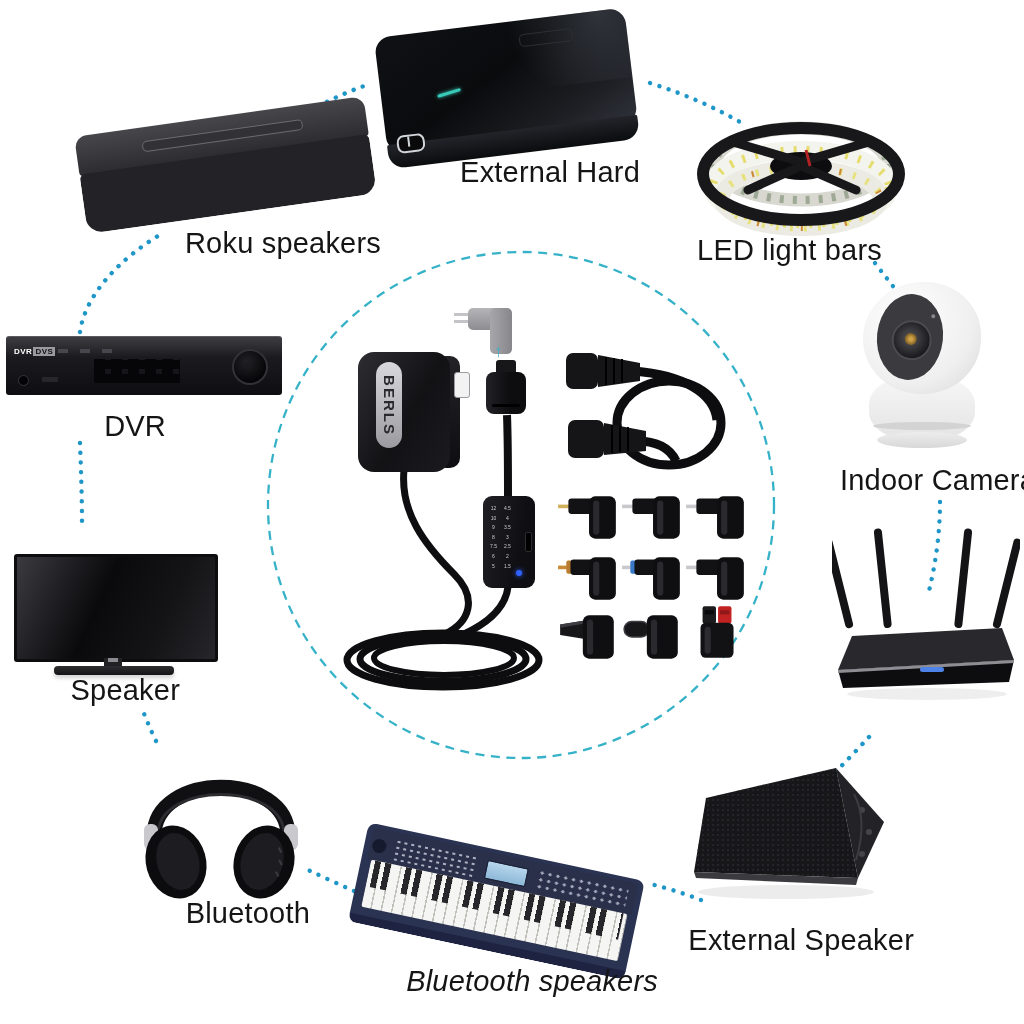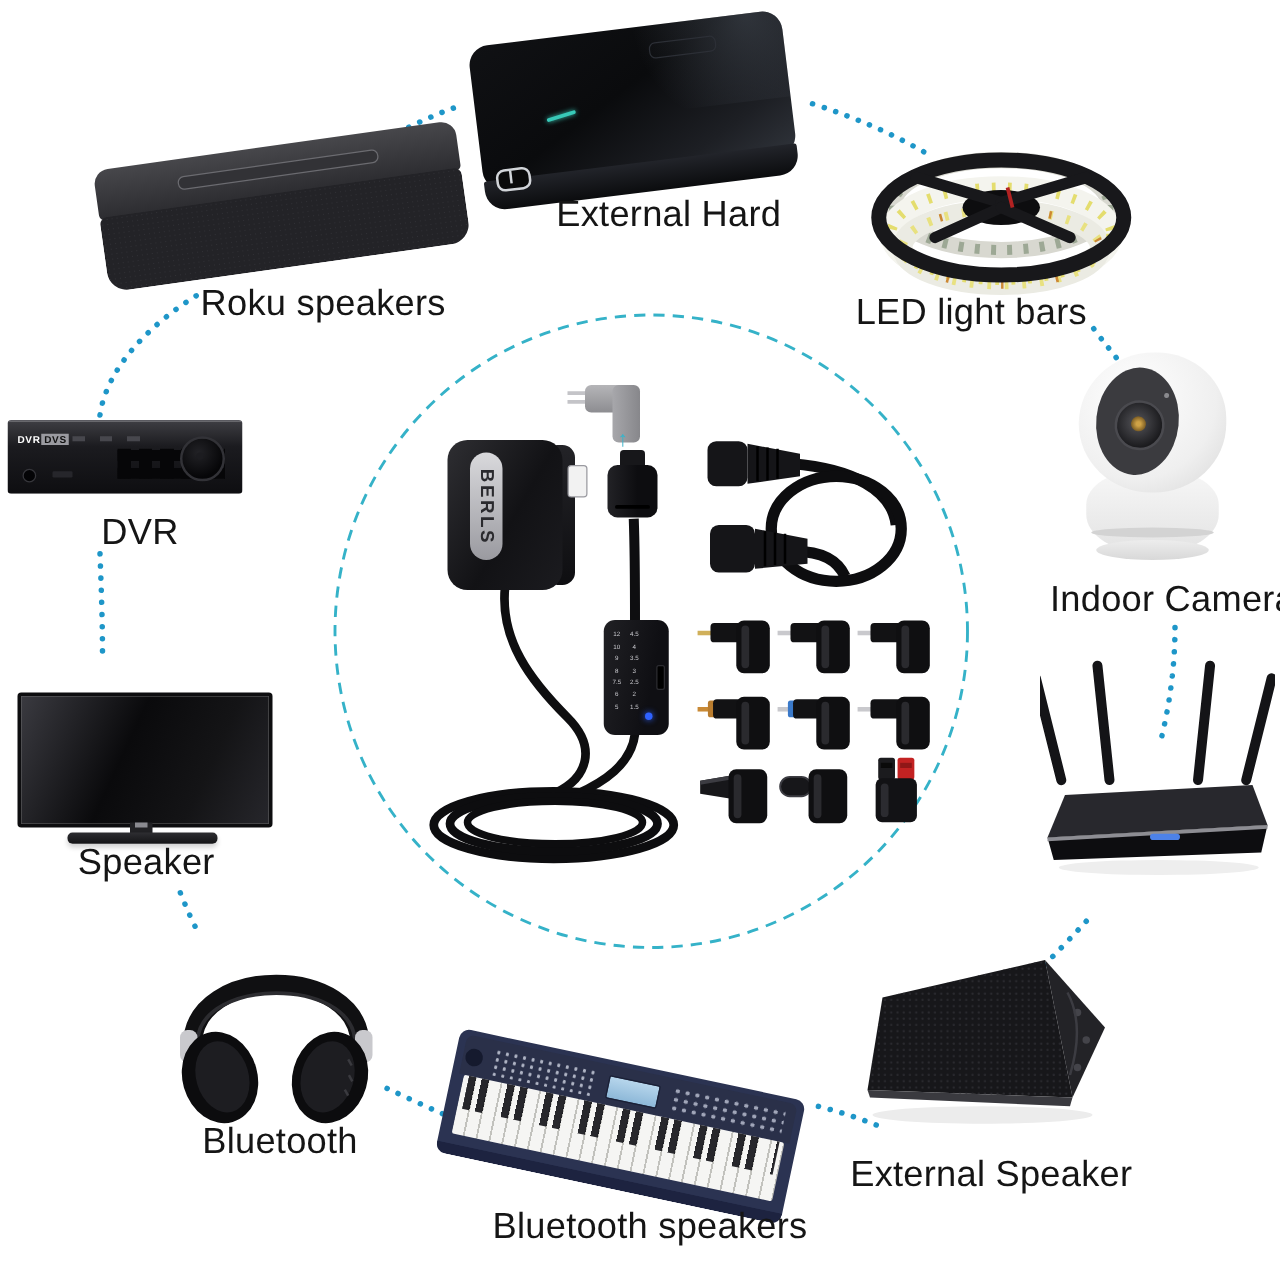--- a/index.html
+++ b/index.html
@@ -1,20 +1,20 @@
 <!DOCTYPE html>
 <html><head>
 <meta charset="utf-8">
 <style>
   html,body{margin:0;padding:0;background:#fff;}
   #canvas{position:relative;width:1024px;height:1024px;background:#fff;overflow:hidden;
           font-family:"Liberation Sans",sans-serif;}
   svg{display:block;}
   .abs{position:absolute;}
-  .device-label{position:absolute;font-size:29px;color:#151515;text-align:center;
+  .device-label{position:absolute;font-size:29px;color:#151515;text-align:right;
                 letter-spacing:0.2px;white-space:nowrap;}
 
   
   #lines{position:absolute;left:0;top:0;width:1024px;height:1024px;pointer-events:none;}
 
   
   .soundbar{left:80px;top:116px;width:292px;height:104px;transform:rotate(-8deg);}
   .soundbar .topface{position:absolute;left:0;top:0;width:100%;height:40px;border-radius:12px 12px 4px 4px;
      background:linear-gradient(#47474b,#2c2c30);}
   .soundbar .slot{position:absolute;left:66px;top:14px;width:160px;height:9px;border-radius:5px;
@@ -35,21 +35,21 @@
   .hdd .edge{position:absolute;left:6px;top:112px;width:252px;height:24px;border-radius:2px 2px 16px 16px;
      background:linear-gradient(#22242a,#0b0c0e);}
   .hdd .port{position:absolute;left:16px;top:104px;width:24px;height:14px;border-radius:7px;
      border:2px solid #d2d5d9;background:#0a0a0a;}
   .hdd .port::after{content:"";position:absolute;left:9px;top:0;width:2px;height:10px;background:#d2d5d9;}
 
   
   .ledreel{left:688px;top:112px;width:226px;height:142px;}
 
   
-  .dvr{left:6px;top:336px;width:188px;height:58px;border-radius:3px;
+  .dvr{left:6px;top:336px;width:276px;height:58px;border-radius:3px;
      background:linear-gradient(#3d3d42 0%,#1b1b1f 35%,#0e0e11 100%);border-top:1px solid #5a5a60;}
   .dvr .brand{position:absolute;left:8px;top:10px;font-size:8px;font-weight:bold;color:#fff;letter-spacing:0.5px;}
   .dvr .brand .b2{background:#9a9aa0;color:#111;padding:0 2px;margin-left:1px;}
   .dvr .marks{position:absolute;left:52px;top:12px;width:60px;height:4px;
      background:repeating-linear-gradient(90deg,#47474d 0 10px,transparent 10px 22px);}
   .dvr .btns{position:absolute;left:88px;top:22px;width:86px;height:24px;
      background:repeating-linear-gradient(90deg,#060608 0 11px,transparent 11px 17px),
                 repeating-linear-gradient(0deg,#060608 0 9px,transparent 9px 14px);}
   .dvr .jog{position:absolute;right:14px;top:12px;width:32px;height:32px;border-radius:50%;
      background:radial-gradient(circle at 40% 35%,#222226,#060608 70%);border:2px solid #323237;}
@@ -468,16 +468,16 @@
       </svg>
   </div>
 
   <div class="device-label" style="left:136px;top:227px;width:245px;">Roku speakers</div>
   <div class="device-label" style="left:430px;top:156px;width:210px;">External Hard</div>
   <div class="device-label" style="left:672px;top:234px;width:210px;">LED light bars</div>
   <div class="device-label" style="left:58px;top:410px;width:108px;">DVR</div>
   <div class="device-label" style="left:840px;top:464px;width:190px;">Indoor Camera</div>
   <div class="device-label" style="left:54px;top:674px;width:126px;">Speaker</div>
   <div class="device-label" style="left:138px;top:897px;width:172px;">Bluetooth</div>
-  <div class="device-label" style="left:392px;top:965px;width:256px;">Bluetooth speakers</div>
+  <div class="device-label" style="left:402px;top:965px;width:256px;font-style:italic;">Bluetooth speakers</div>
   <div class="device-label" style="left:672px;top:924px;width:242px;">External Speaker</div>
 
 </div>
 
 </body></html>

